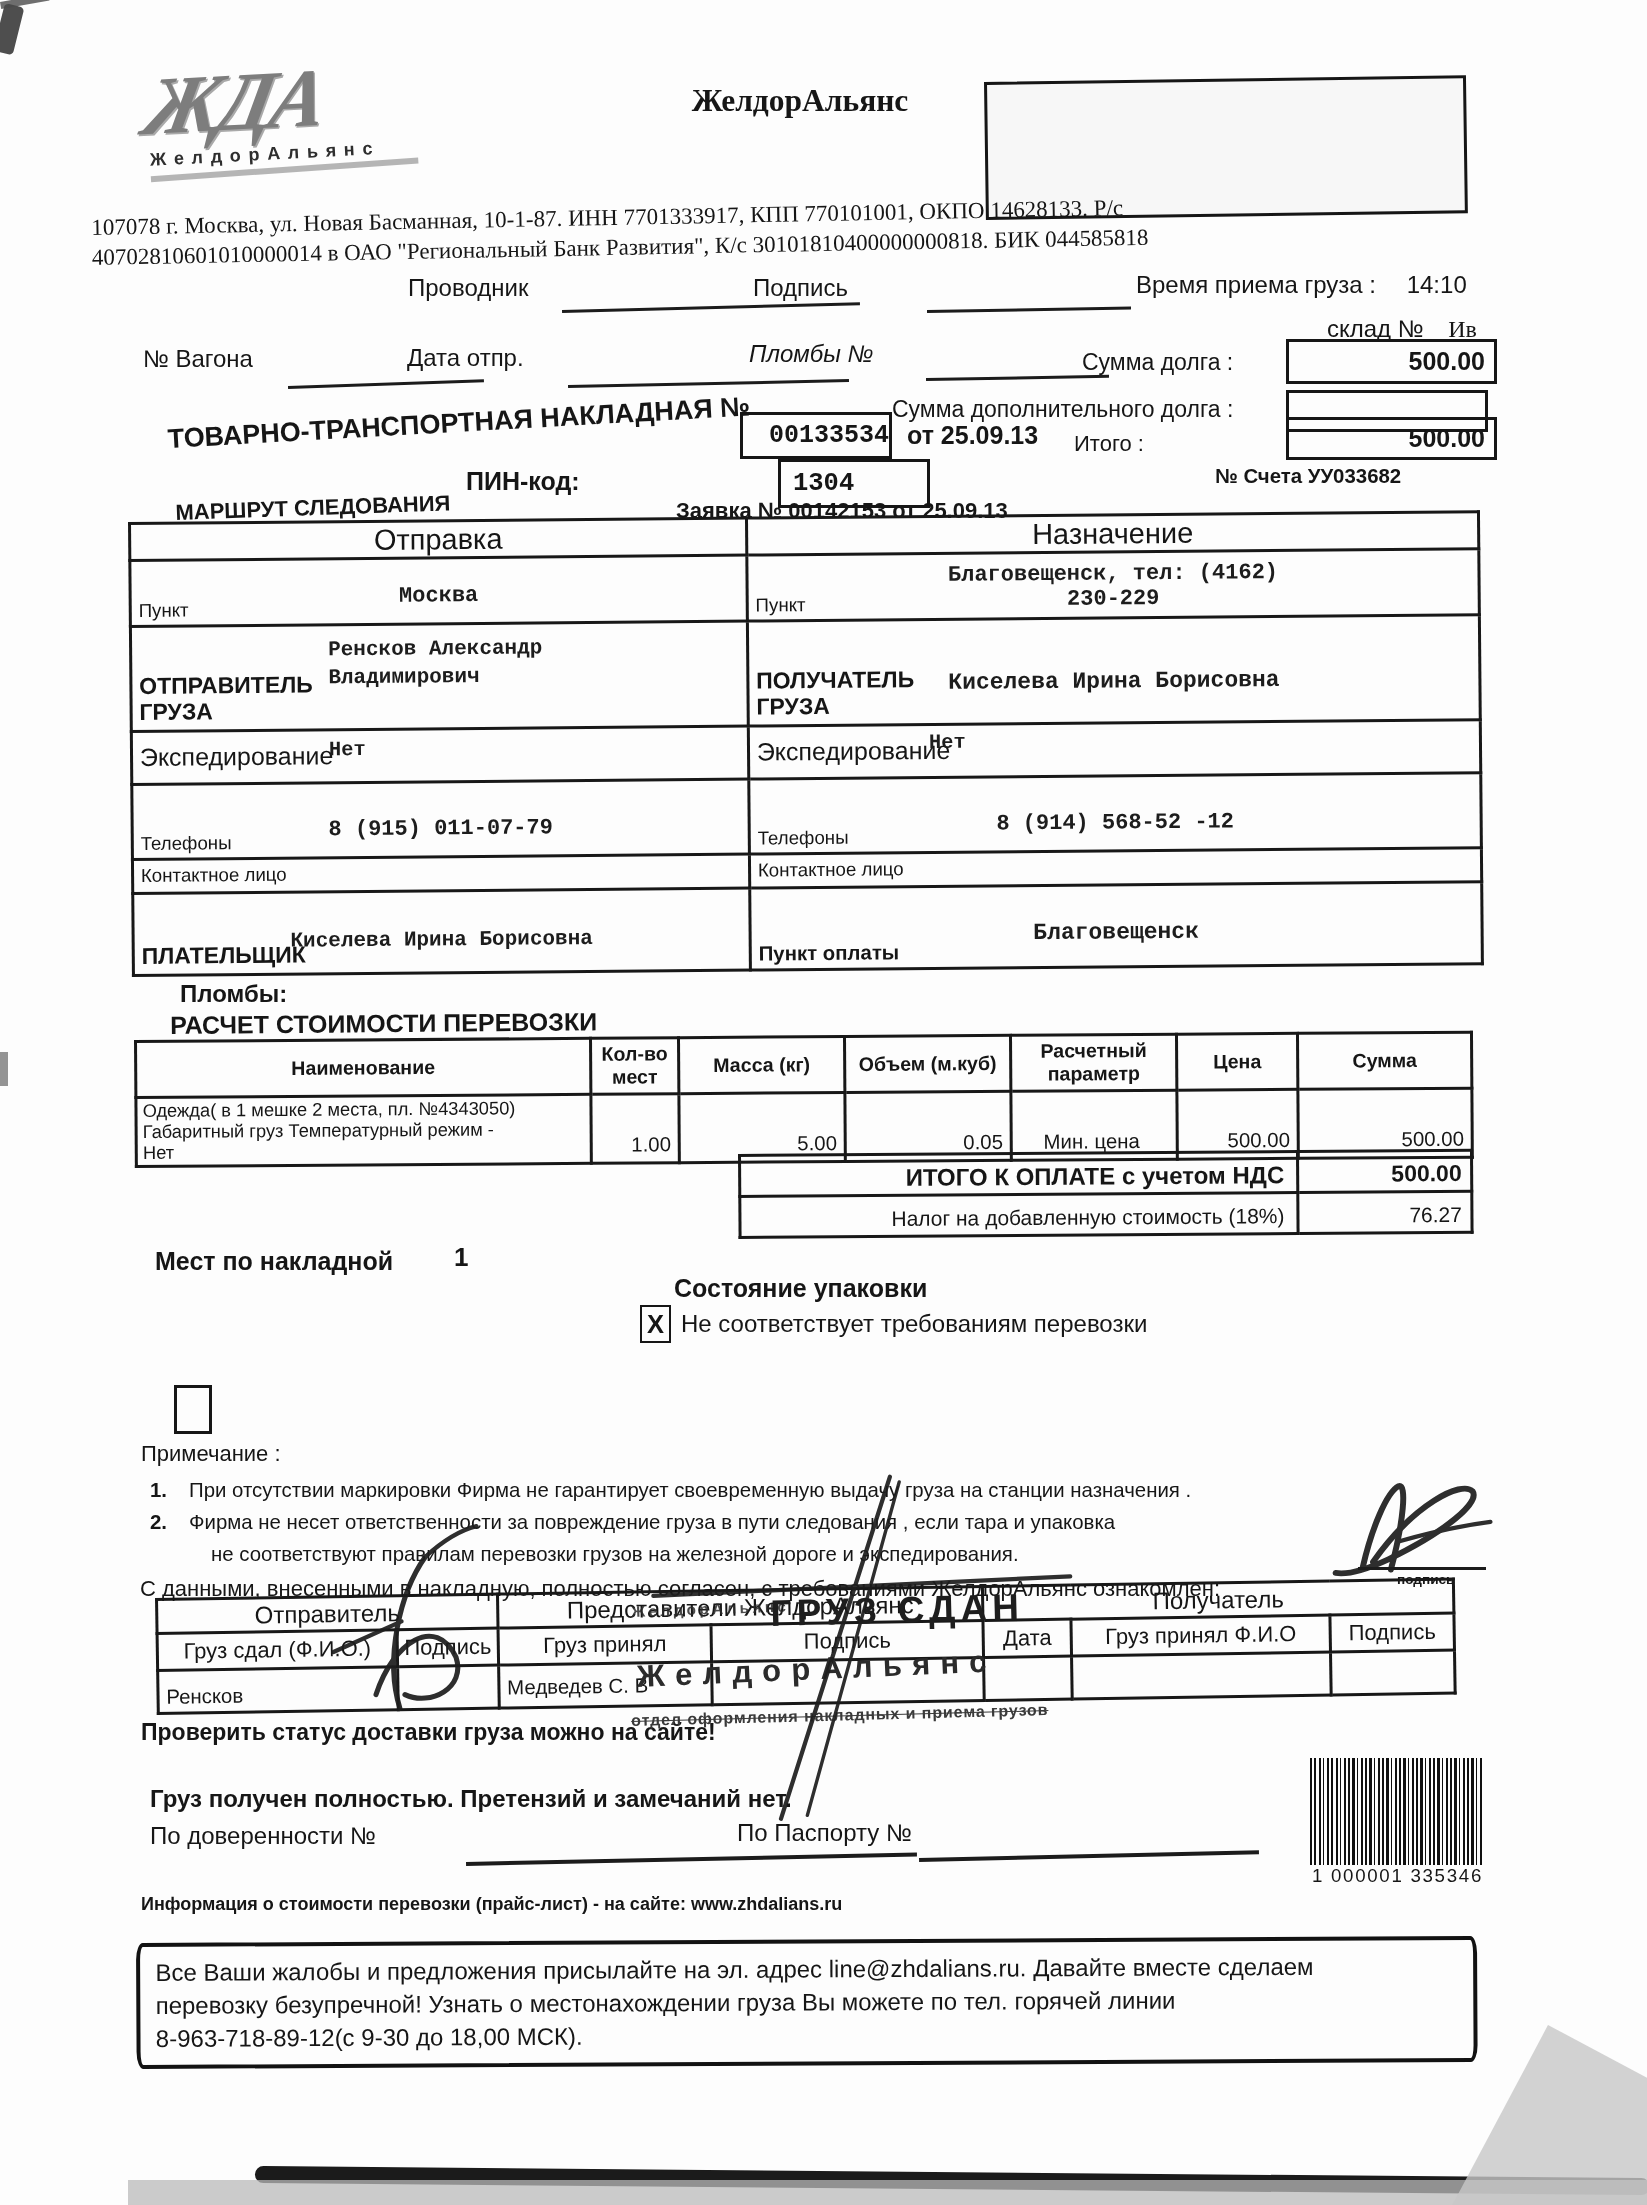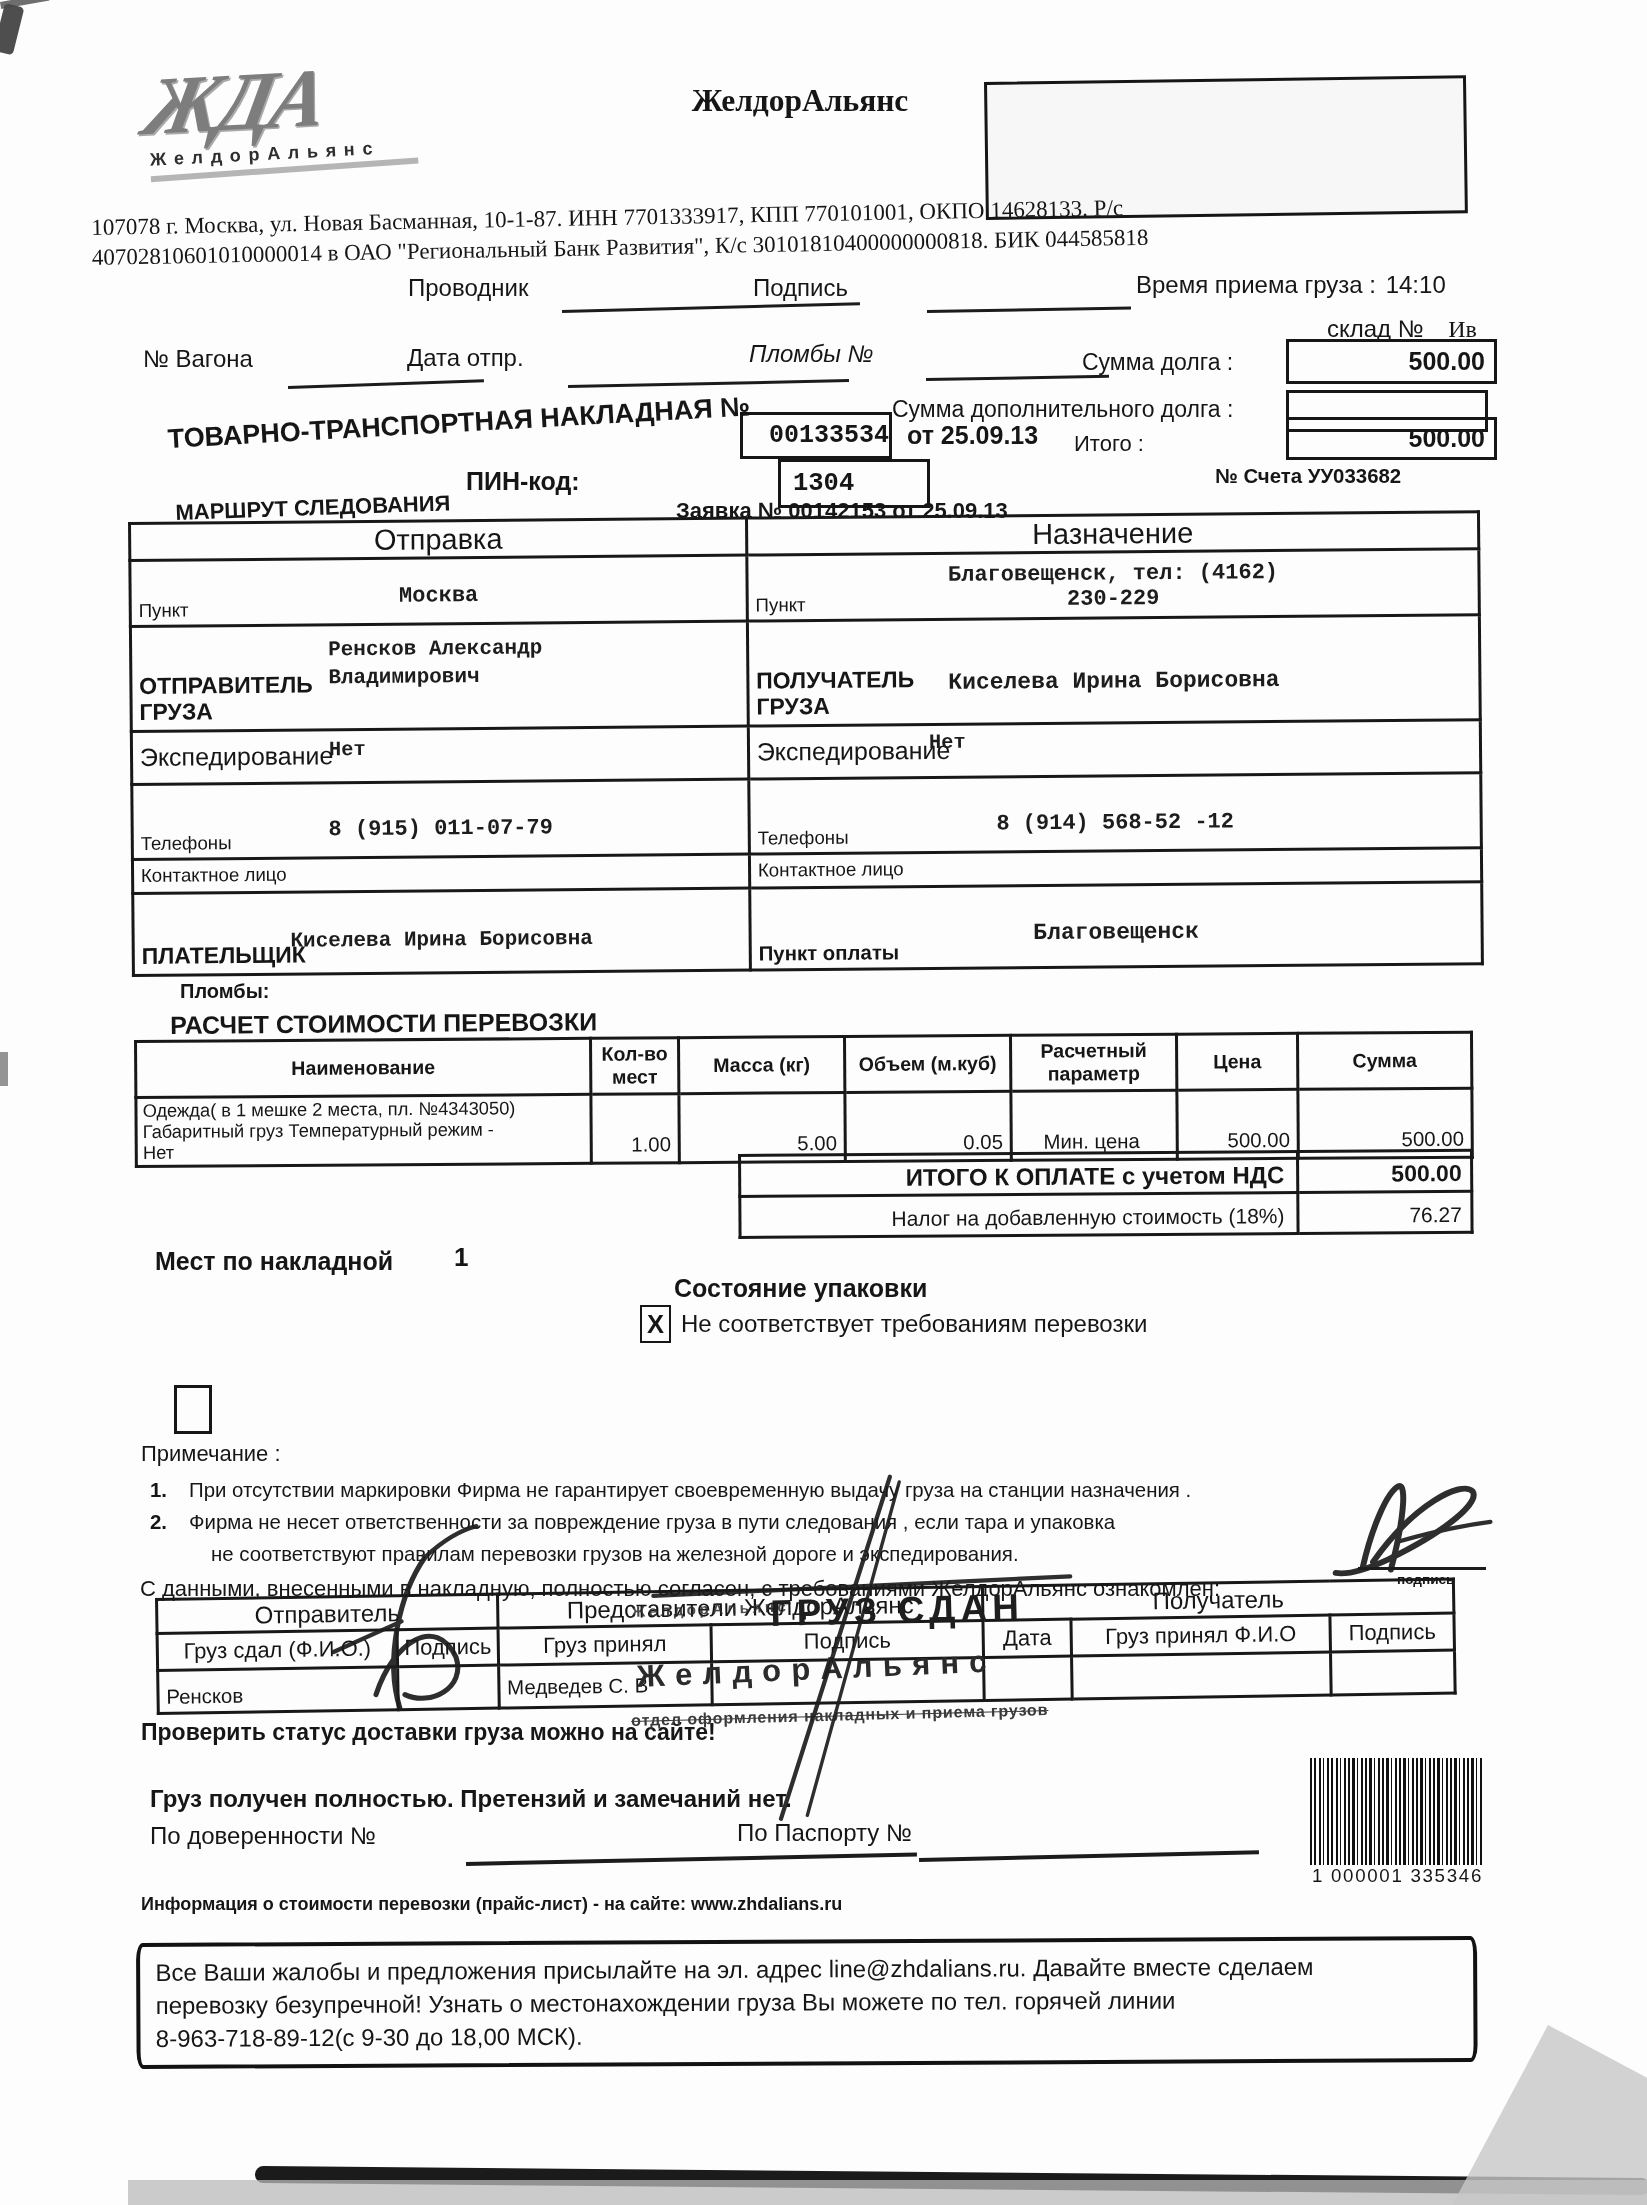--- a/index.html
+++ b/index.html
@@ -42,21 +42,21 @@
     <div>107078 г. Москва, ул. Новая Басманная, 10-1-87. ИНН 7701333917,  КПП 770101001, ОКПО 14628133. Р/с</div>
     <div>40702810601010000014 в ОАО "Региональный Банк Развития", К/с 30101810400000000818. БИК 044585818</div>
   </div>
 
   <div class="abs" style="left:408px;top:274px;font-size:24px;">Проводник</div>
   <div class="abs line" style="left:562px;top:310px;width:298px;transform:rotate(-1.5deg);"></div>
   <div class="abs" style="left:753px;top:274px;font-size:24px;">Подпись</div>
   <div class="abs line" style="left:927px;top:310px;width:204px;transform:rotate(-1deg);"></div>
   <div class="abs" style="left:1136px;top:271px;font-size:24px;white-space:nowrap;">
     <span>Время приема груза :</span>
-    <span style="margin-left:3px;">14:10</span>
+    <span style="margin-left:24px;">14:10</span>
   </div>
   <div class="abs" style="left:1327px;top:315px;font-size:24px;white-space:nowrap;">
     <span>склад №</span>
     <span style="margin-left:18px;font-family:Liberation Serif, serif;">Ив</span>
   </div>
 
   <div class="abs" style="left:143px;top:345px;font-size:24px;">№ Вагона</div>
   <div class="abs line" style="left:288px;top:386px;width:196px;transform:rotate(-2deg);"></div>
   <div class="abs" style="left:407px;top:344px;font-size:24px;">Дата отпр.</div>
   <div class="abs line" style="left:568px;top:385px;width:281px;transform:rotate(-1.2deg);"></div>
@@ -159,21 +159,21 @@
         <div class="tval" style="text-align:center;margin-top:15.3px;font-size:21px;">Киселева Ирина Борисовна</div>
       </td>
       <td>
         <span class="cell-label" style="font-size:20.4px;font-weight:700;">Пункт оплаты</span>
         <div class="tval" style="text-align:center;margin-top:13.6px;font-size:23px;">Благовещенск</div>
       </td>
     </tr>
   </tbody>
     </table>
 
-  <div class="abs b" style="left:180px;top:980px;font-size:20px;">Пломбы:</div>
+  <div class="abs b" style="left:180px;top:980px;font-size:24px;">Пломбы:</div>
   <div class="abs b" style="left:170px;top:1011px;font-size:25px;transform:rotate(-0.5deg);">РАСЧЕТ СТОИМОСТИ ПЕРЕВОЗКИ</div>
 
   <table class="abs frm ct" style="left:134px;top:1040px;width:1336px;transform:rotate(-0.4deg);">
     <colgroup>
       <col style="width:455px">
         <col style="width:88px">
         <col style="width:166px">
         <col style="width:166px">
       <col style="width:166px">
         <col style="width:121px">

